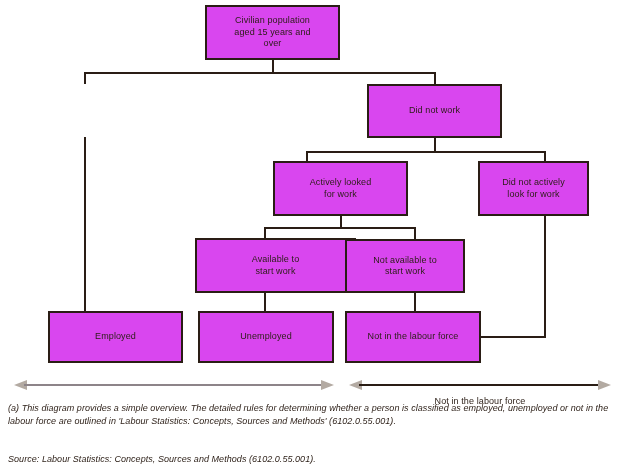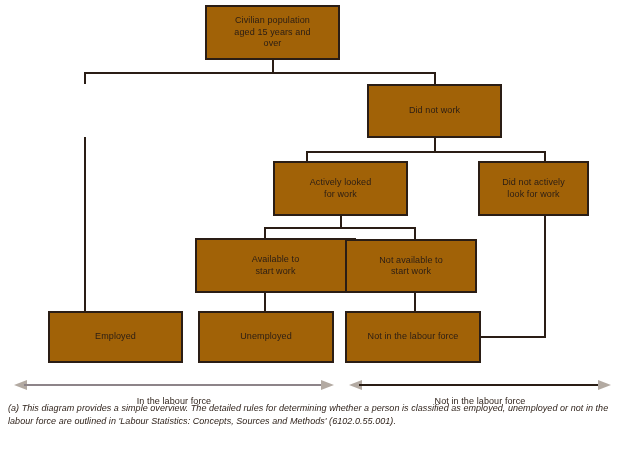--- a/index.html
+++ b/index.html
@@ -2,32 +2,32 @@
 <html><head>
 <meta charset="utf-8">
 <style>
   html,body { margin:0; padding:0; background:#ffffff; }
   #page {
     position:relative; width:624px; height:472px; background:#ffffff;
     font-family:"Liberation Sans", sans-serif; color:#2a1d15; overflow:hidden;
   }
   
   .node {
-    position:absolute; box-sizing:border-box; background:#a16207;
+    position:absolute; box-sizing:border-box; background:#d946ef;
     border:2px solid #2a1d15; display:flex; align-items:center; justify-content:center;
     text-align:center; font-size:9px; line-height:11.5px; white-space:pre-line;
     letter-spacing:0.1px;
   }
   .n-civilian      { left:205px; top:5px;   width:135px; height:55px; }
   .n-worked        { left:17px;  top:84px;  width:135px; height:54px; }
   .n-didnotwork    { left:367px; top:84px;  width:135px; height:54px; }
   .n-actively      { left:273px; top:161px; width:135px; height:55px; }
   .n-didnotact     { left:478px; top:161px; width:111px; height:55px; }
   .n-available     { left:195px; top:238px; width:161px; height:55px; }
-  .n-notavailable  { left:345px; top:239px; width:132px; height:54px; }
+  .n-notavailable  { left:345px; top:239px; width:120px; height:54px; }
   .n-employed      { left:17px;  top:311px; width:135px; height:52px;margin-left:31px; }
   .n-unemployed    { left:198px; top:311px; width:136px; height:52px; }
   .n-nilf          { left:345px; top:311px; width:136px; height:52px; }
 
   
   .line { position:absolute; background:#2a1d15; }
   .l1  { left:272px; top:59px;  width:2px;   height:15px; }  
   .l2  { left:84px;  top:72px;  width:352px; height:2px;  }  
   .l3  { left:84px;  top:72px;  width:2px;   height:12px; }  
   .l4  { left:434px; top:72px;  width:2px;   height:12px; }  
@@ -112,18 +112,18 @@
   <div class="arrow arrow-left">
     <span class="head head-l"></span>
     <span class="shaft shaft-gray"></span>
     <span class="head head-r"></span>
   </div>
   <div class="arrow arrow-right">
     <span class="head head-l"></span>
     <span class="shaft shaft-dark"></span>
     <span class="head head-r"></span>
   </div>
-  <div class="arrow-label label-left">In the labour force</div>
   <div class="arrow-label label-right">Not in the labour force</div>
 
   <div class="footnote">(a) This diagram provides a simple overview. The detailed rules for determining whether a person is classified as employed, unemployed or not in the labour force are outlined in 'Labour Statistics: Concepts, Sources and Methods' (6102.0.55.001).</div>
+  <div class="source">Source: Labour Statistics: Concepts, Sources and Methods (6102.0.55.001).</div>
 
 </div>
 
 </body></html>

